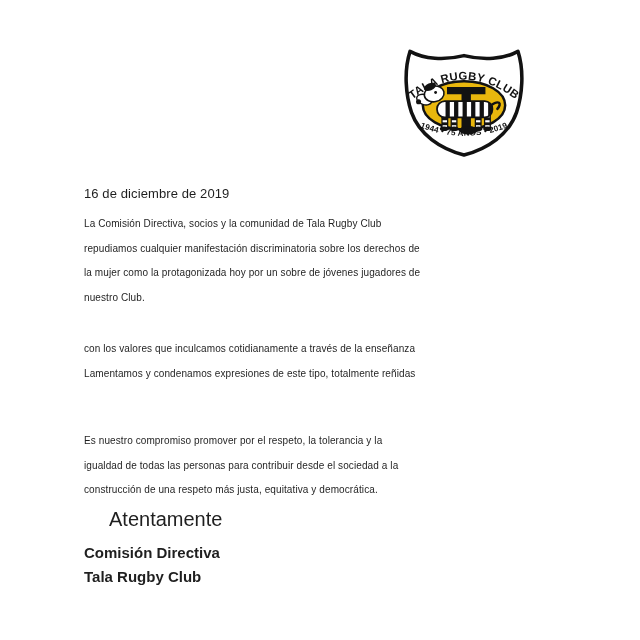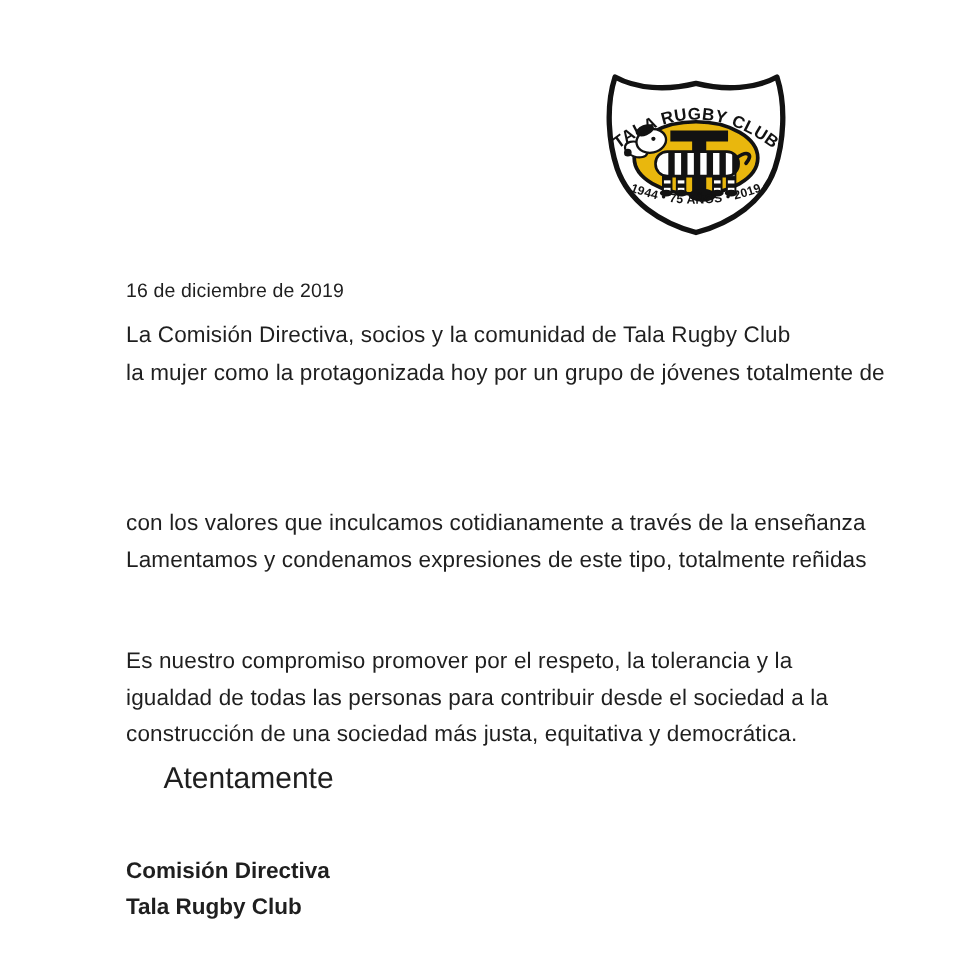--- a/index.html
+++ b/index.html
@@ -6,26 +6,26 @@
   .canvas{
     position:relative;width:640px;height:640px;background:#ffffff;overflow:hidden;
     font-family:"Liberation Sans",sans-serif;color:#1f1f1f;
   }
   .badge{position:absolute;left:393px;top:34px;width:142px;height:127px;}
   .badge text{font-family:"Liberation Sans",sans-serif;}
   .date{
     position:absolute;left:84px;top:186px;
     font-size:13px;font-weight:400;letter-spacing:.1px;
   }
-  .para{position:absolute;left:84px;font-size:15px;line-height:24.5px;letter-spacing:.1px;}
+  .para{position:absolute;left:84px;font-size:10px;line-height:24.5px;letter-spacing:.1px;}
   .p1{top:212px;}
   .p2{top:337px;}
   .p3{top:429px;}
   .closing{position:absolute;left:84px;top:508px;font-size:20px;margin-left:25px;}
-  .signature{position:absolute;left:84px;top:569px;font-size:15px;font-weight:700;line-height:24px;}
+  .signature{position:absolute;left:84px;top:541px;font-size:15px;font-weight:700;line-height:24px;}
 </style>
 </head>
 <body>
 
 <div class="canvas">
 
   <svg class="badge" viewBox="0 0 200 178" aria-hidden="true">
     <defs>
       <path id="arcTop" d="M 24 94 Q 100 34 176 94" fill="none"></path>
       <path id="arcBottom" d="M 28 127 Q 100 159 172 127" fill="none"></path>
@@ -88,32 +88,34 @@
     </text>
     <text font-size="11.5" font-weight="bold" fill="#121212" letter-spacing="0.3">
       <textPath href="#arcBottom" startOffset="50%" text-anchor="middle">1944 • 75 AÑOS • 2019</textPath>
     </text>
   </svg>
 
   <div class="date">16 de diciembre de 2019</div>
 
   <div class="para p1">
     <div>La Comisión Directiva, socios y la comunidad de Tala Rugby Club</div>
-    <div>la mujer como la protagonizada hoy por un grupo de jóvenes totalmente de</div>
+    <div>repudiamos cualquier manifestación discriminatoria sobre los derechos de</div>
+    <div>la mujer como la protagonizada hoy por un sobre de jóvenes jugadores de</div>
+    <div>nuestro Club.</div>
   </div>
 
   <div class="para p2">
     <div>con los valores que inculcamos cotidianamente a través de la enseñanza</div>
     <div>Lamentamos y condenamos expresiones de este tipo, totalmente reñidas</div>
   </div>
 
   <div class="para p3">
     <div>Es nuestro compromiso promover por el respeto, la tolerancia y la</div>
     <div>igualdad de todas las personas para contribuir desde el sociedad a la</div>
-    <div>construcción de una sociedad más justa, equitativa y democrática.</div>
+    <div>construcción de una respeto más justa, equitativa y democrática.</div>
   </div>
 
   <div class="closing">Atentamente</div>
 
   <div class="signature">
     <div>Comisión Directiva</div>
     <div>Tala Rugby Club</div>
   </div>
 
 </div>

